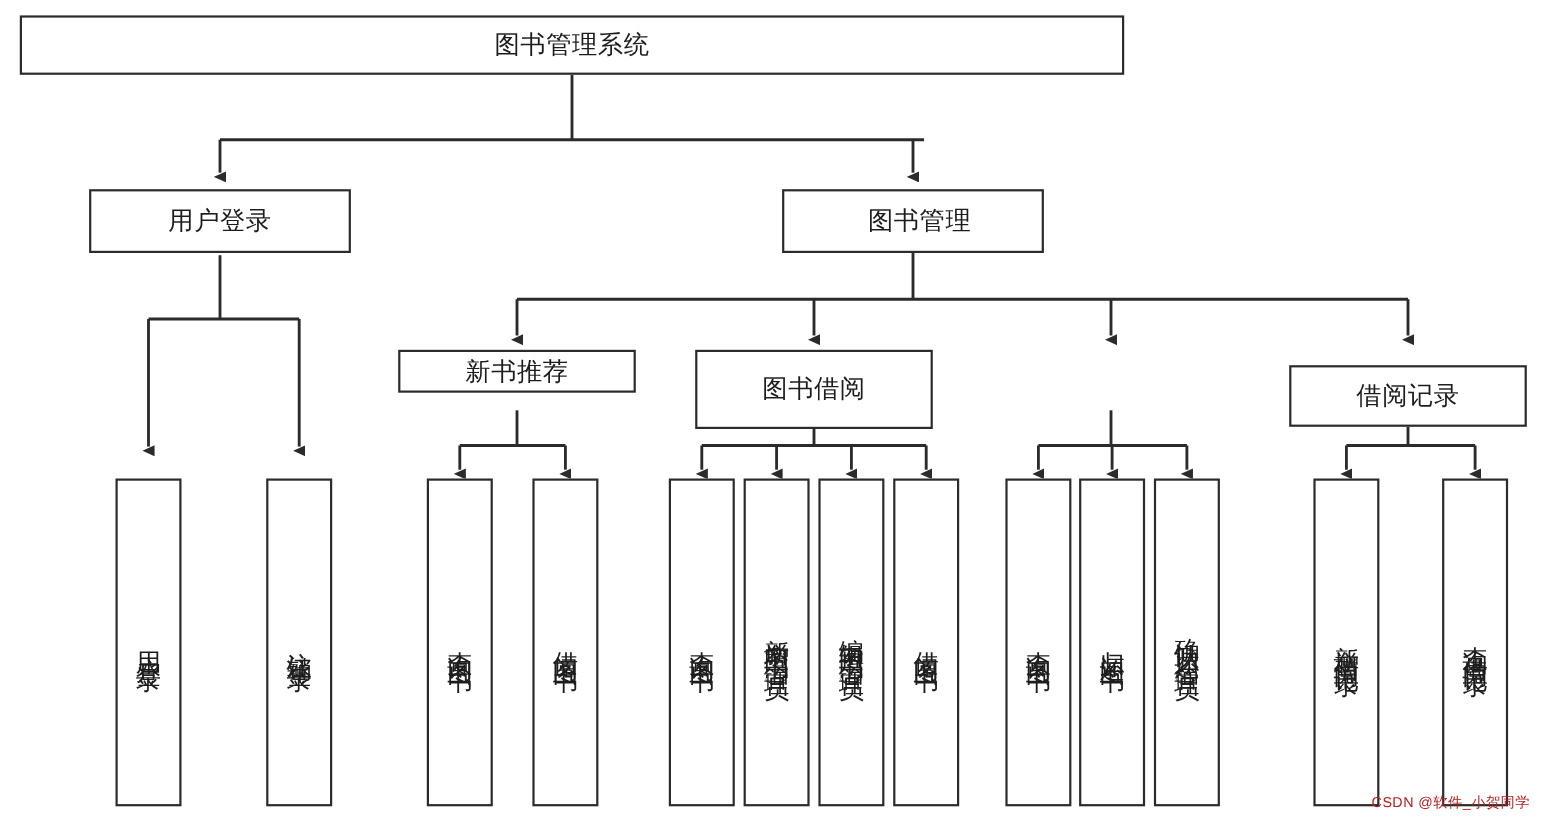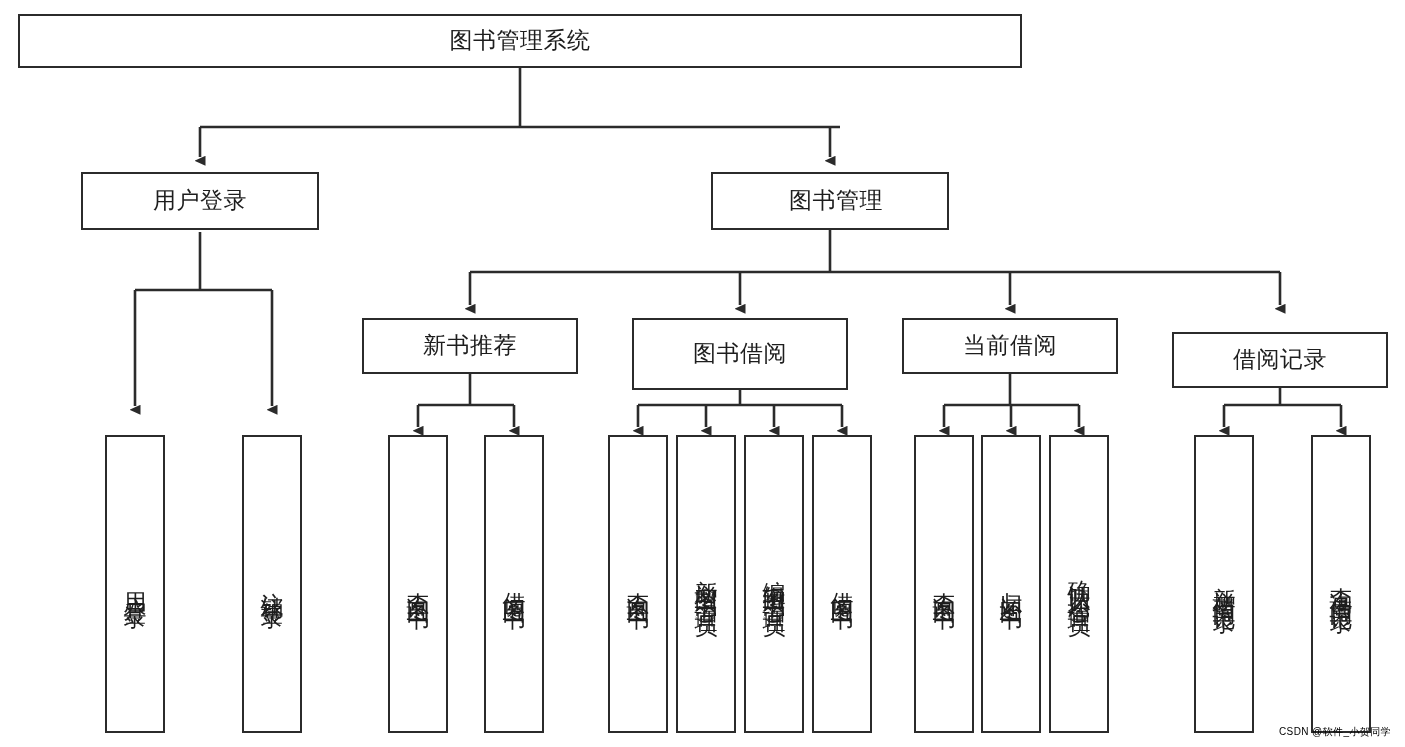--- a/index.html
+++ b/index.html
@@ -55,22 +55,22 @@
     text-orientation: upright;
     font-size: 23px;
     letter-spacing: 5px;
     line-height: 1;
     white-space: nowrap;
   }
   #watermark {
     position: absolute;
     right: 14px;
     bottom: 8px;
-    font-size: 10px;
-    color: #000000;
+    font-size: 13px;
+    color: #b91c1c;
     letter-spacing: 0.4px;
     z-index: 3;
     white-space: nowrap;
   }
 </style>
 </head>
 <body>
 
 <div id="canvas">
 
@@ -130,28 +130,25 @@
     <span class="label">图书管理系统</span>
   </div>
 
   <div class="node horiz" style="left:81px; top:172px; width:238px; height:58px;">
     <span class="label">用户登录</span>
   </div>
   <div class="node horiz" style="left:711px; top:172px; width:238px; height:58px;padding-left:12px;">
     <span class="label">图书管理</span>
   </div>
 
-  <div class="node horiz" style="left:362px; top:318px; width:216px; height:56px;">
+  <div class="node horiz" style="left:362px; top:318px; width:216px; height:39px;">
     <span class="label">新书推荐</span>
   </div>
   <div class="node horiz" style="left:632px; top:318px; width:216px; height:72px;">
     <span class="label">图书借阅</span>
-  </div>
-  <div class="node horiz" style="left:902px; top:318px; width:216px; height:56px;">
-    <span class="label">当前借阅</span>
   </div>
   <div class="node horiz" style="left:1172px; top:332px; width:216px; height:56px;">
     <span class="label">借阅记录</span>
   </div>
 
   <div class="node vert" style="left:105px; top:435px; width:60px; height:298px;">
     <span class="label">用户登录</span>
   </div>
   <div class="node vert" style="left:242px; top:435px; width:60px; height:298px;">
     <span class="label">注销登录</span>

